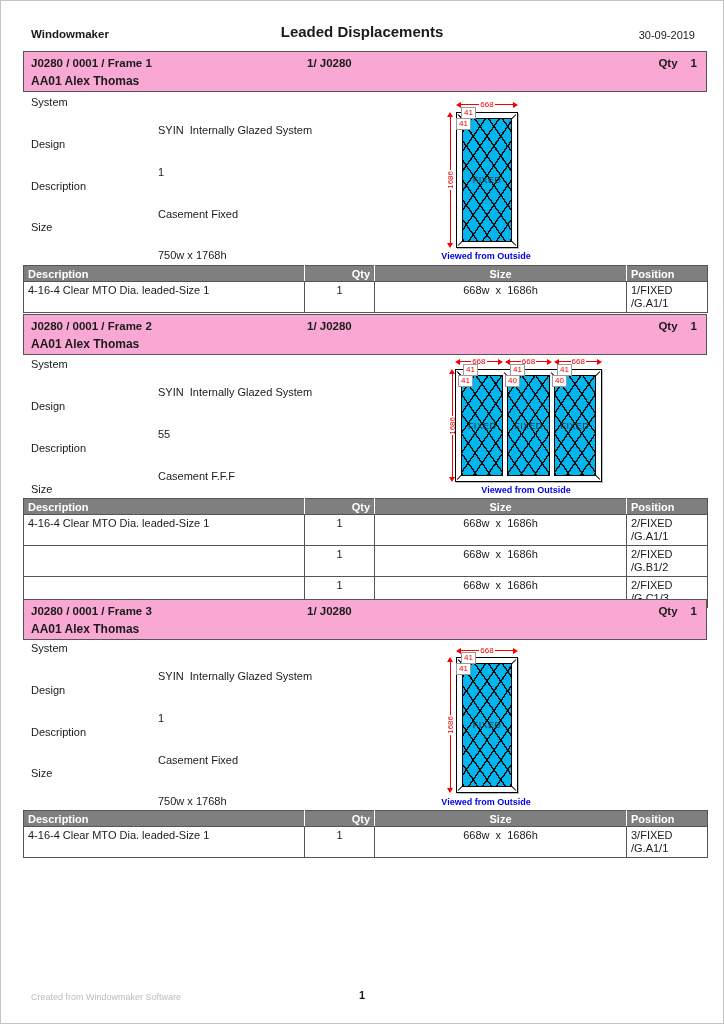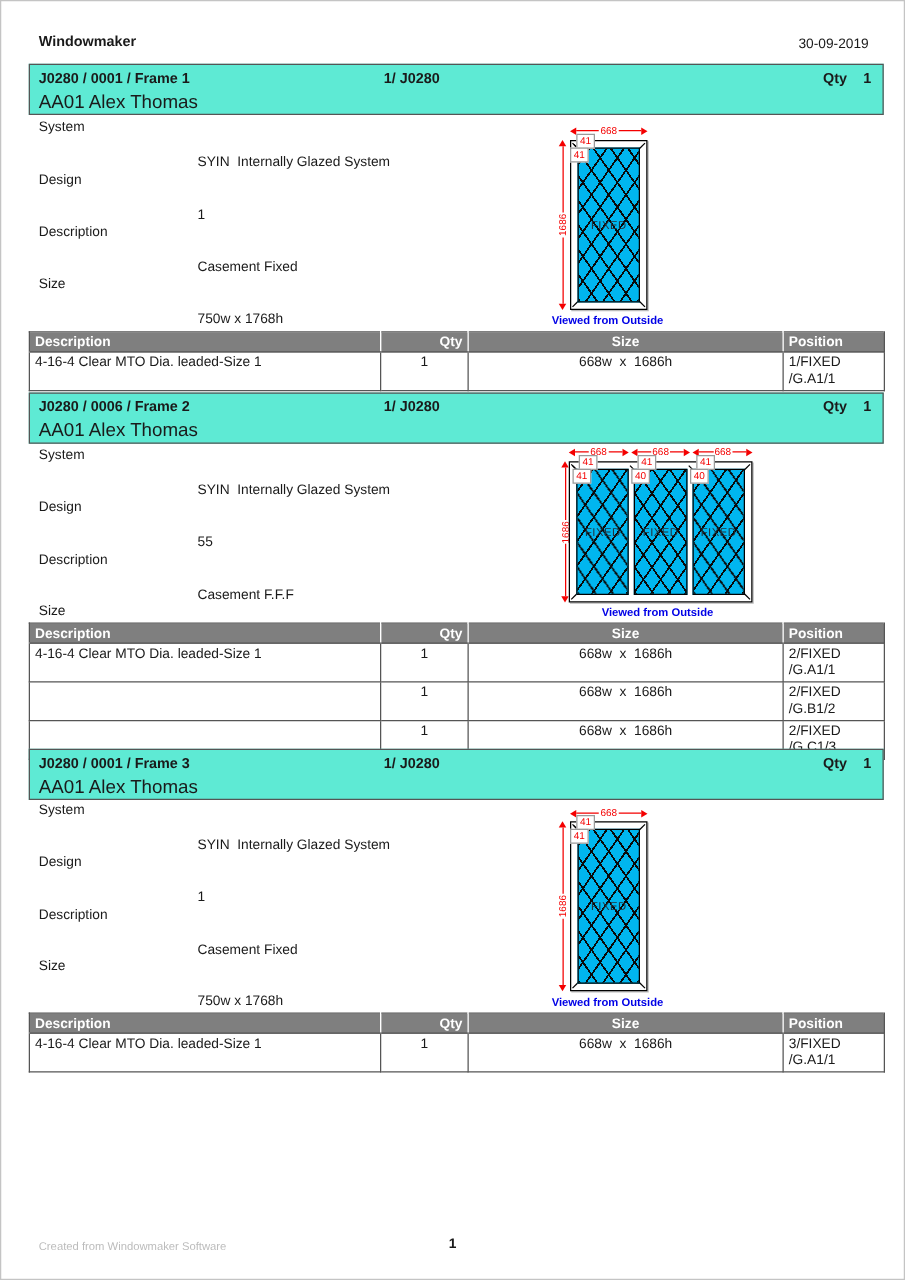--- a/index.html
+++ b/index.html
@@ -6,26 +6,26 @@
   html,body{background:#ececec;}
   body{font-family:"Liberation Sans","DejaVu Sans",sans-serif;color:#1a1a1a;}
   .page{position:relative;width:724px;height:1024px;margin:0 auto;background:#fff;border:1px solid #c4c4c4;overflow:hidden;}
 
   
   .brand{position:absolute;left:30px;top:27px;font-size:11.5px;font-weight:bold;}
   .doc-title{position:absolute;left:0;right:0;top:22px;text-align:center;font-size:15px;font-weight:bold;}
   .doc-date{position:absolute;right:28px;top:28px;font-size:11px;font-weight:normal;}
 
   
-  .fhead{position:absolute;left:22px;width:684px;height:41px;border:1px solid #555;padding:2px 7px;background:#5eead4;}
+  .fhead{position:absolute;left:22px;width:684px;height:41px;border:1px solid #555;padding:2px 7px;background:#f9a8d4;}
   .fh-line1{position:relative;height:19px;line-height:19px;font-size:11.5px;font-weight:bold;}
   .fh-job{position:absolute;left:276px;top:0;}
   .fh-qty{position:absolute;right:2px;top:0;}
   .fh-qty .qv{margin-left:13px;font-weight:bold;}
-  .fh-line2{font-size:15px;font-weight:normal;line-height:17px;}
+  .fh-line2{font-size:12px;font-weight:bold;line-height:17px;}
 
   
   .details{position:absolute;left:30px;width:390px;font-size:11px;}
   .drow{display:flex;line-height:13.8px;}
   .dlabel{width:127px;flex:0 0 127px;}
   .dvalue{white-space:pre-wrap;margin-top:28px;}
 
   
   .gtable{position:absolute;left:22px;width:684px;border-collapse:collapse;table-layout:fixed;font-size:11px;border:1px solid #555;background:#fff;}
   .gtable th{background:var(--theader,#7f7f7f);color:#fff;font-weight:bold;text-align:left;height:16px;padding:0 4px;border-right:1px solid #fff;border-bottom:1px solid #555;font-size:11px;}
@@ -70,20 +70,21 @@
   
   .credit{position:absolute;left:30px;top:991px;font-size:9px;color:#bcbcbc;}
   .pagenum{position:absolute;left:0;right:0;top:988px;text-align:center;font-size:11px;font-weight:bold;}
 </style>
 </head>
 <body>
 
 <div class="page">
 
   <div class="brand">Windowmaker</div>
+  <div class="doc-title">Leaded Displacements</div>
   <div class="doc-date">30-09-2019</div>
 
   <div class="fhead" style="top:50px">
     <div class="fh-line1">
       <span class="fh-title">J0280 / 0001 / Frame 1</span>
       <span class="fh-job">1/ J0280</span>
       <span class="fh-qty"><span>Qty</span><span class="qv">1</span></span>
     </div>
     <div class="fh-line2">AA01 Alex Thomas</div>
   </div>
@@ -159,21 +160,21 @@
         <td class="t-qty">1</td>
         <td class="t-size">668w  x  1686h</td>
         <td class="t-pos">1/FIXED
 /G.A1/1</td>
       </tr>
     </tbody>
   </table>
 
   <div class="fhead" style="top:313px">
     <div class="fh-line1">
-      <span class="fh-title">J0280 / 0006 / Frame 2</span>
+      <span class="fh-title">J0280 / 0001 / Frame 2</span>
       <span class="fh-job">1/ J0280</span>
       <span class="fh-qty"><span>Qty</span><span class="qv">1</span></span>
     </div>
     <div class="fh-line2">AA01 Alex Thomas</div>
   </div>
 
   <div class="details" style="top:357px">
     <div class="drow">
         <span class="dlabel">System</span>
         <span class="dvalue">SYIN  Internally Glazed System</span>

